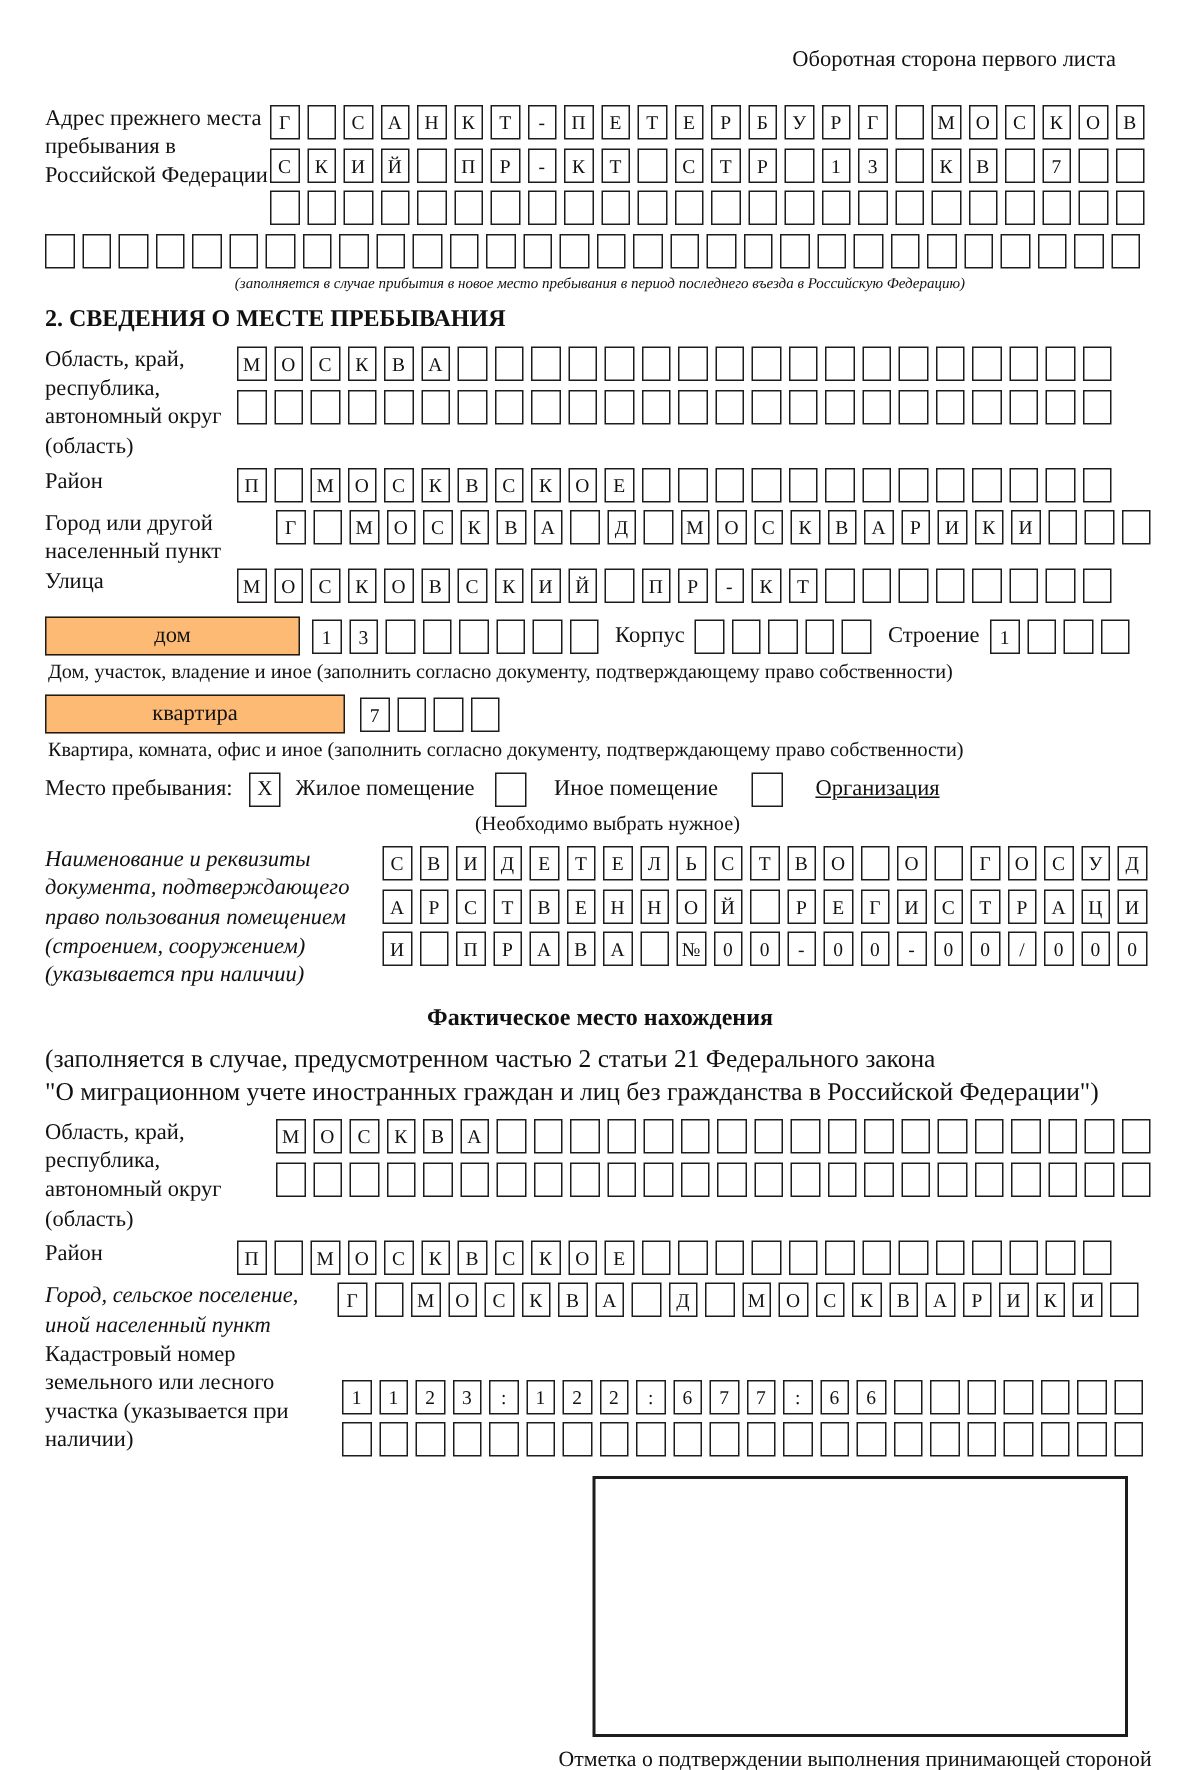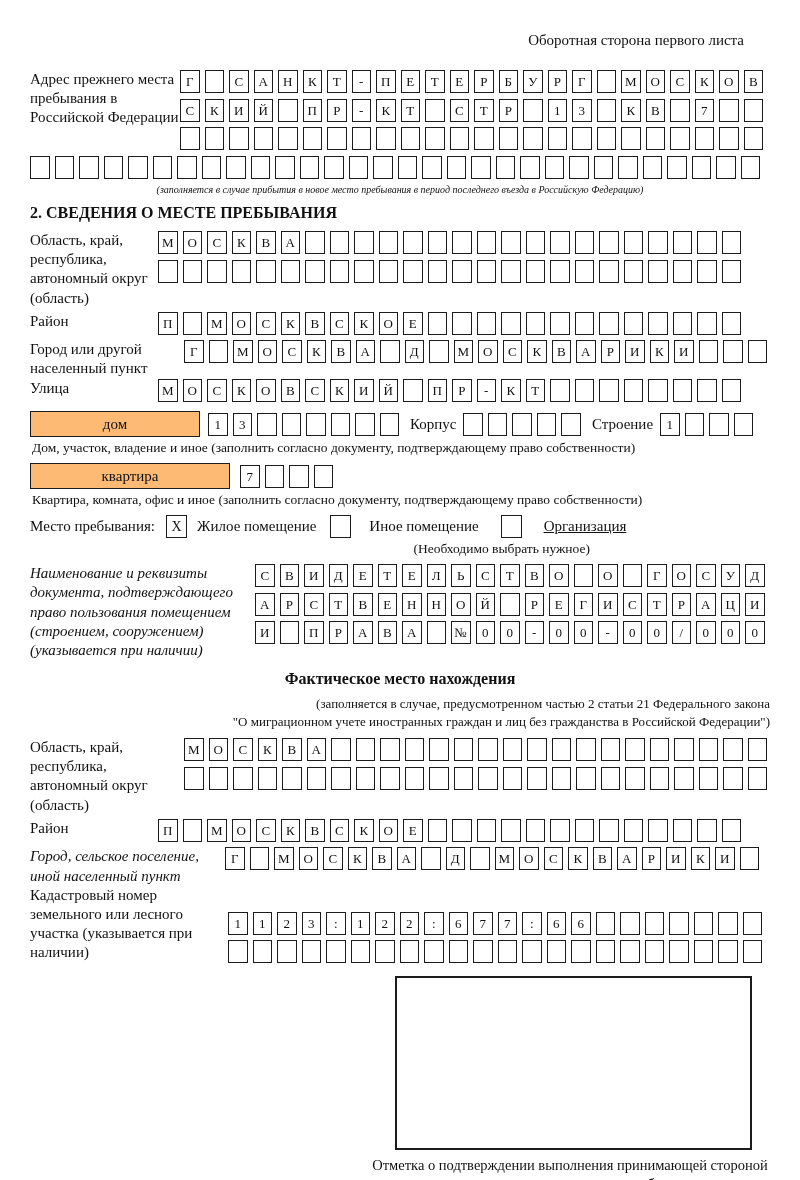--- a/index.html
+++ b/index.html
@@ -37,22 +37,22 @@
   .houserow .boxes{margin-bottom:0;}
   .inline-lbl{font-size:15px;margin:0 7px 0 11px;white-space:nowrap;}
   .caption{font-size:13.5px;margin:3px 0 7px 2px;}
   .stayrow{display:flex;align-items:center;margin-top:5px;}
   .checkbox{
     box-sizing:border-box;width:21px;height:23px;border:1.6px solid #1c1c1c;
     display:inline-flex;align-items:center;justify-content:center;font-size:14px;flex:0 0 auto;background:#fff;
   }
   .staylbl{font-size:15px;margin-right:11px;white-space:nowrap;}
   .opt{display:flex;align-items:center;}
-  .choose-note{font-size:13.5px;text-align:right;width:370px;margin:3px 0 7px 190px;}
-  .center-note{font-size:13px;text-align:right;margin:0 0 2px 0;}
+  .choose-note{font-size:13.5px;text-align:center;width:370px;margin:3px 0 7px 190px;}
+  .center-note{font-size:17px;text-align:left;margin:0 0 2px 0;}
   .fact-title{font-size:16px;font-weight:bold;text-align:center;margin:10px 0 8px 0;}
   .stamp-box{
     box-sizing:border-box;margin-left:365px;margin-top:7px;width:357px;height:174px;
     border:2px solid #1c1c1c;background:#fff;
   }
   .stamp-caption{width:400px;margin:6px 0 0 340px;text-align:center;font-size:14.5px;line-height:1.3;}
   .mb4{margin-bottom:4px;}
 </style>
 </head>
 <body>

